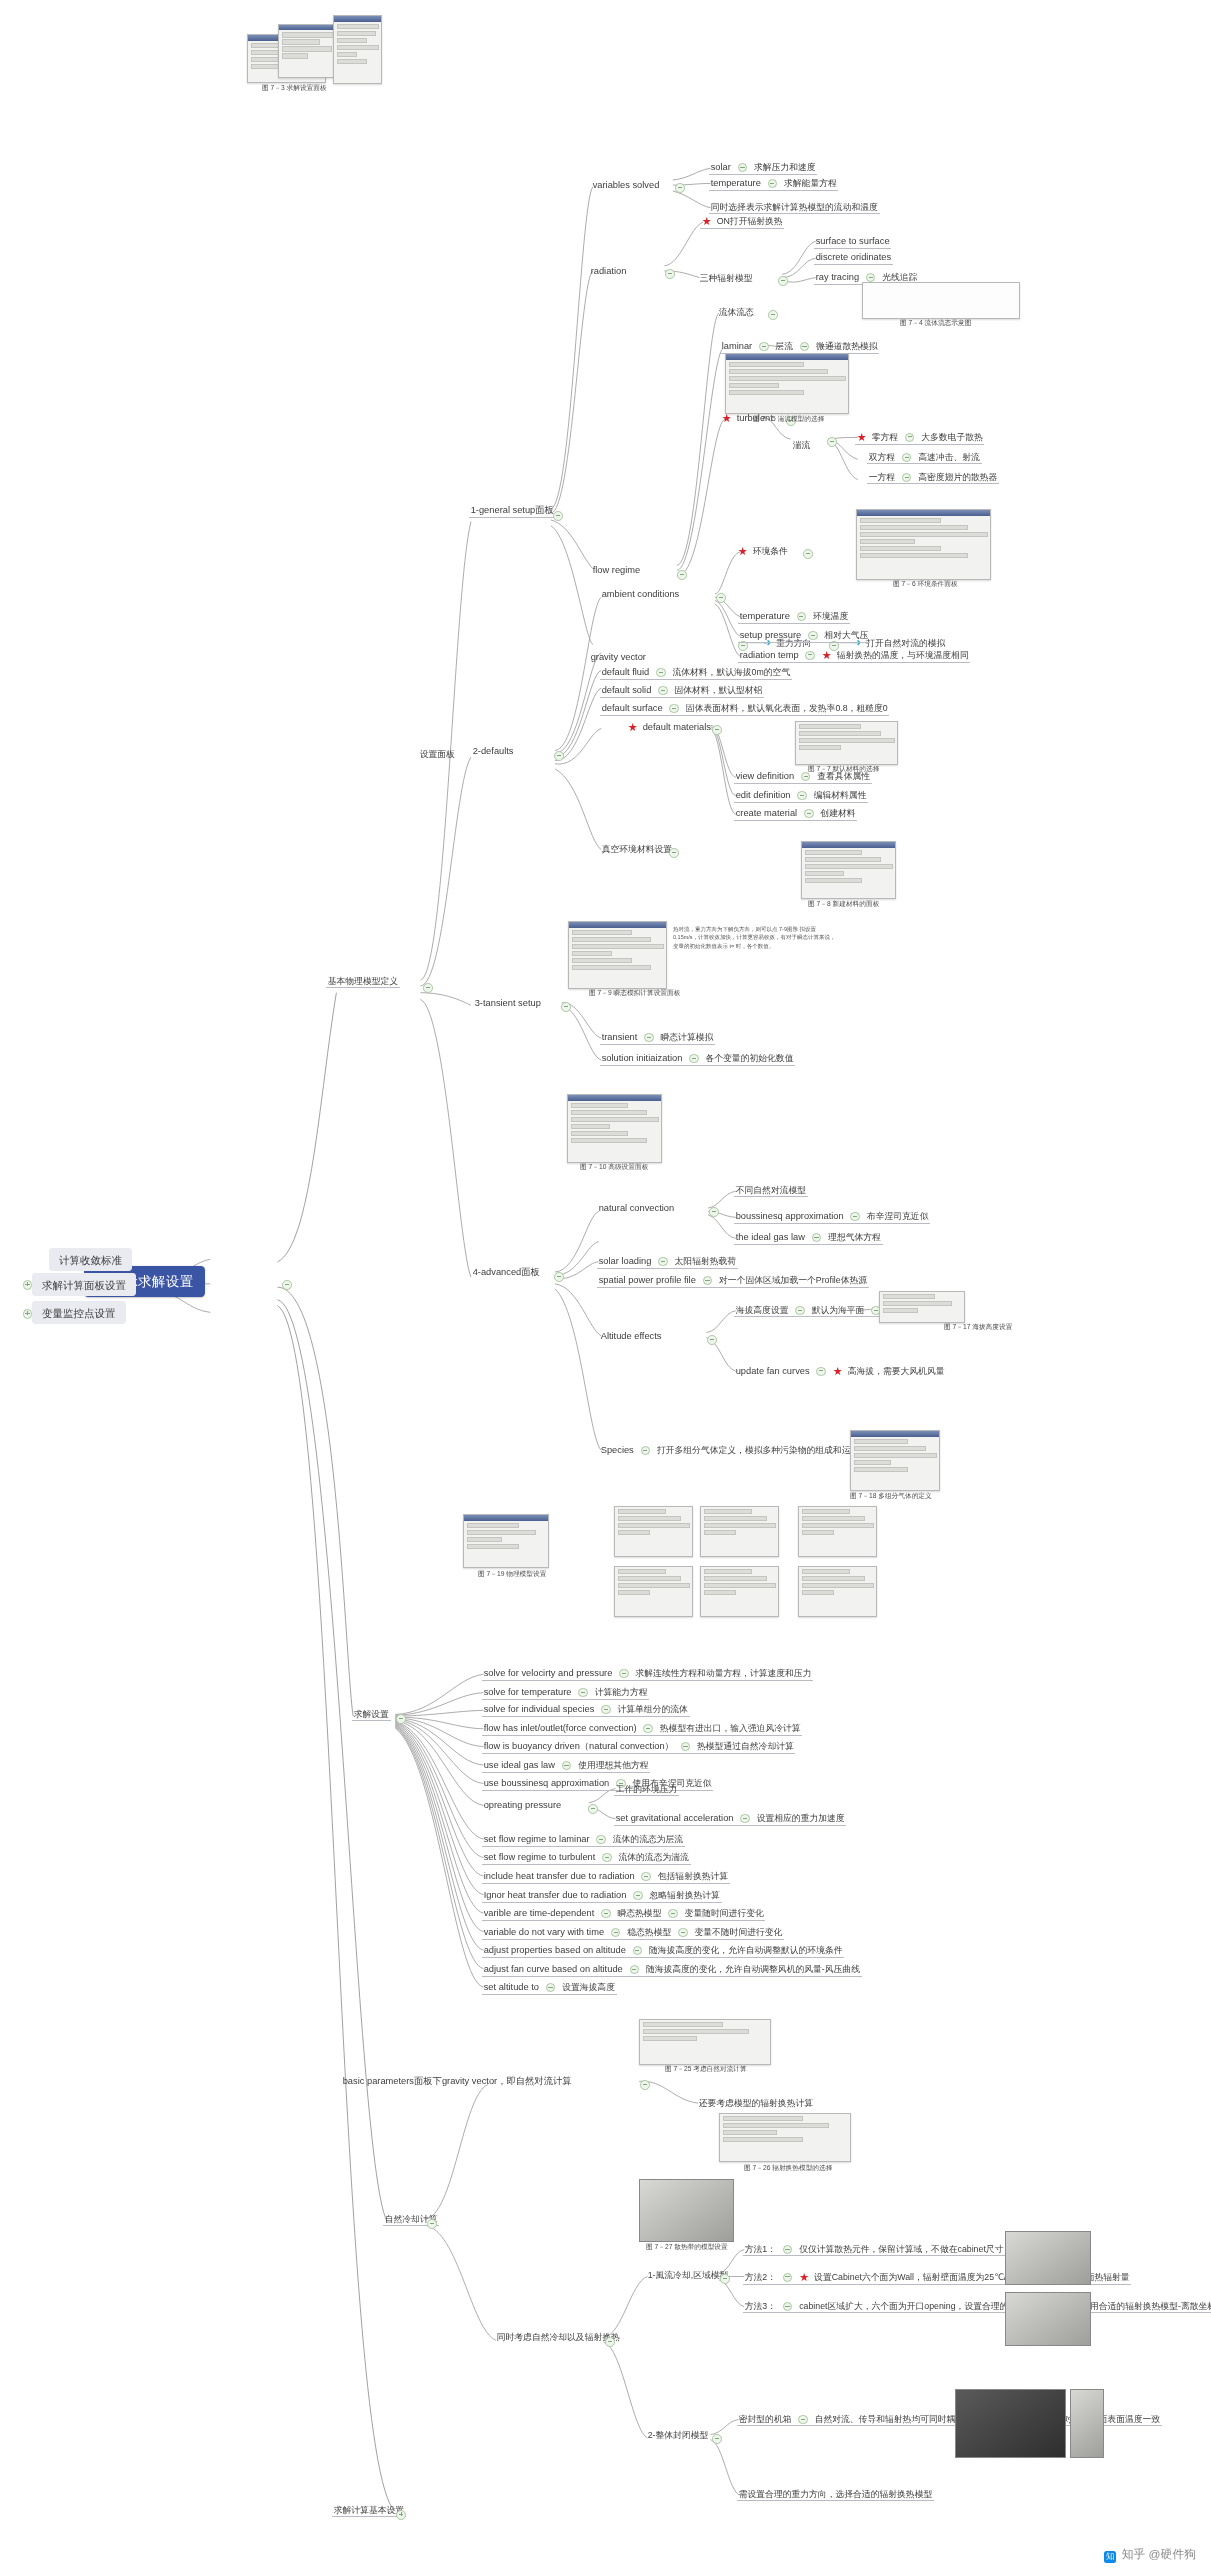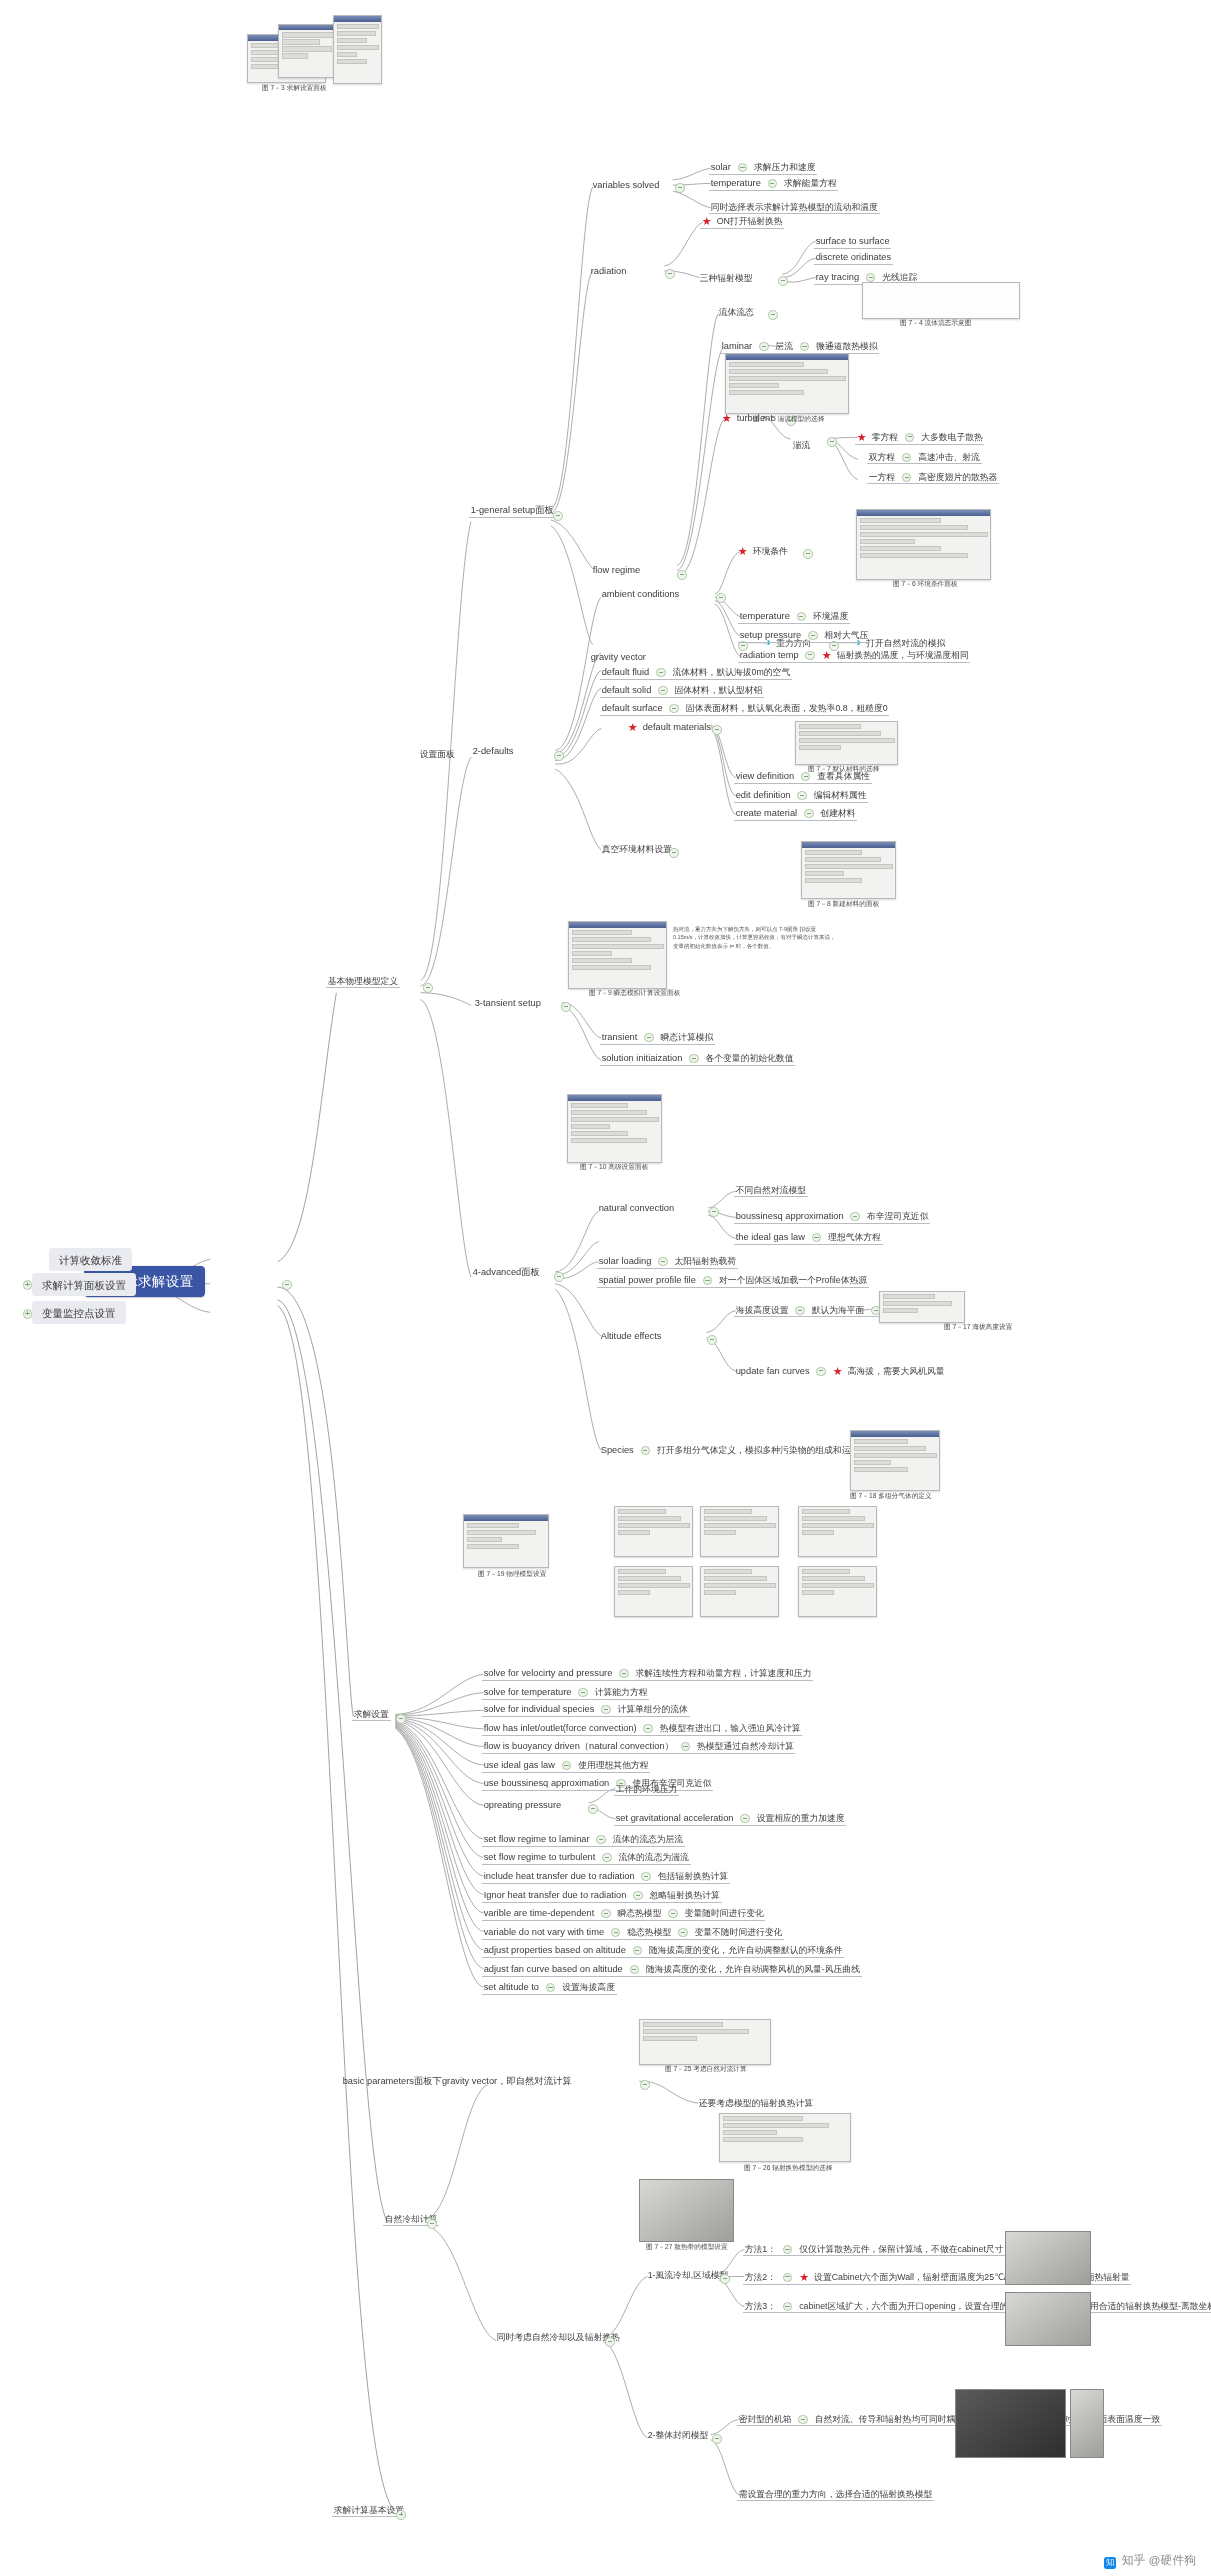--- a/index.html
+++ b/index.html
@@ -56,21 +56,21 @@
   .shot .tbar{height:5.9px;background:linear-gradient(#7b8fb8,#4a5f8f);}
   .shot .row{height:3.4px;margin:1.7px 2.5px;background:#dcdcd8;border:0.8px solid #c4c4c0;}
   .shot .row.w60{width:60%;}
   .shot .row.w40{width:40%;}
   .shot .row.w80{width:80%;}
   .caption{position:absolute;font-size:6.7px;color:#4a4a4a;white-space:nowrap;}
   .photo{position:absolute;background:#6e6e6e;border:0.8px solid #888;overflow:hidden;}
   .photo.dark{background:linear-gradient(145deg,#5a5a5a,#2e2e2e);}
   .photo.light{background:linear-gradient(145deg,#d8d8d4,#9e9e9a);}
   .paragraph{position:absolute;font-size:5.5px;color:#555;line-height:1.5;width:177px;}
-  .watermark{position:absolute;right:15px;bottom:7px;font-size:11.8px;color:#8a8a8a;margin-left:30px;}
+  .watermark{position:absolute;right:15px;bottom:13px;font-size:11.8px;color:#8a8a8a;margin-left:30px;}
   .wm-logo{display:inline-block;width:11.8px;height:11.8px;border-radius:2.5px;background:#0f88eb;
            color:#fff;font-size:8.4px;text-align:center;line-height:11.8px;vertical-align:-1.7px;margin-right:2.5px;}
 </style>
 </head>
 <body>
 
 <div id="canvas">
 
 <svg class="links" viewBox="0 0 1440 3062" preserveAspectRatio="none">
   <g fill="none" stroke="#9c9c9c" stroke-width="1">

